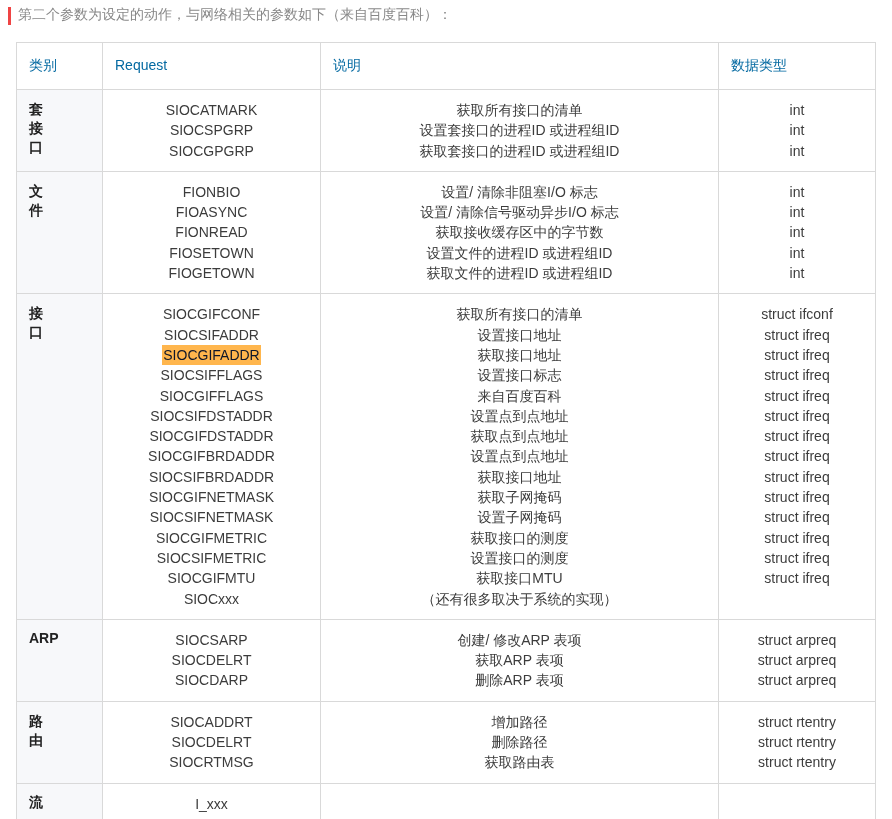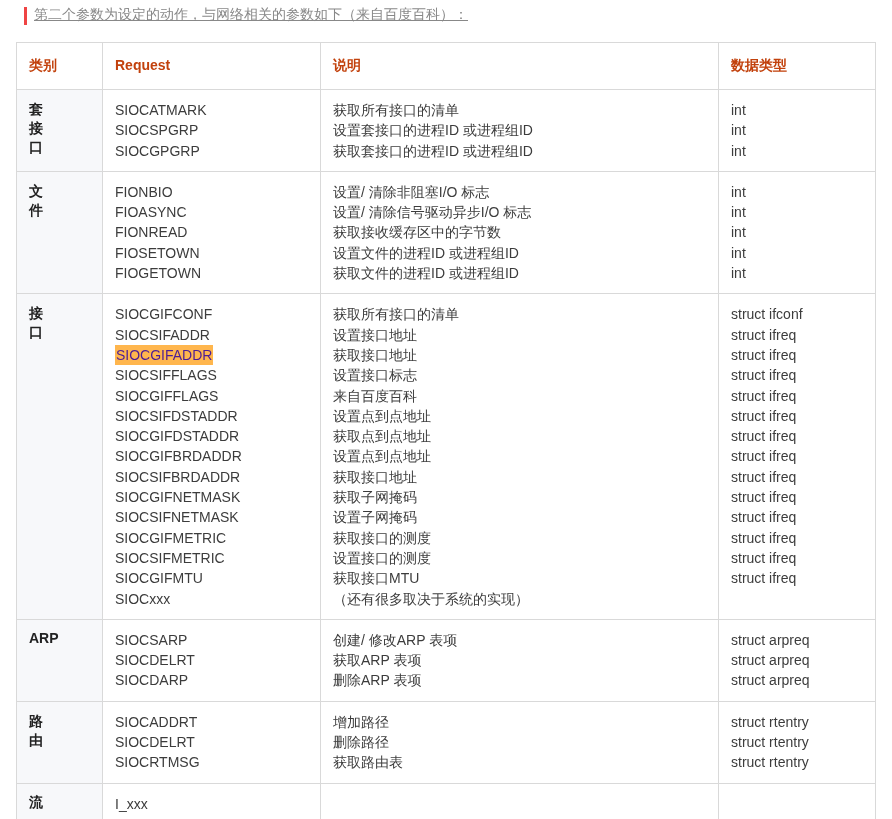--- a/index.html
+++ b/index.html
@@ -11,23 +11,22 @@
     background: #ffffff;
   }
   .wrap {
     width: 892px;
     box-sizing: border-box;
     padding: 4px 16px 20px 16px;
   }
   .intro {
     color: #888888;
     font-size: 14px;
-    margin: 2px 2px 18px 18px;
+    margin: 2px 2px 18px 2px;
     position: relative;
-    text-decoration: underline;
   }
   .red-bar {
     background: #ef4444;
     width: 3px;
     height: 18px;
     position: absolute;
     left: -10px;
     top: 1px;
   }
   table.ioctl {
@@ -38,48 +37,49 @@
   table.ioctl th, table.ioctl td {
     border: 1px solid #d9d9d9;
     text-align: left;
     vertical-align: top;
     padding: 10px 12px 10px 12px;
     font-size: 14px;
     color: #3c3c3c;
   }
   table.ioctl th {
     background: #ffffff;
-    font-weight: 700;
-    color: #c2410c;
+    font-weight: 400;
+    color: #0369a1;
     padding-top: 14px;
     padding-bottom: 14px;
   }
   table.ioctl td.cat {
     background: #f7f8fa;
     font-weight: 600;
     color: #222;
     width: 60px;
   }
   .vcol {
     display: block;
     line-height: 1.35;
     letter-spacing: 0;
   }
   .vcol span {
     display: block;
   }
   .cell-lines {
     line-height: 1.45;
+    text-align: center;
   }
   .cell-lines div {
     white-space: nowrap;
   }
   .hl {
     background: #ffb64d;
-    color: #4c1d95;
+    color: #0f172a;
     padding: 0 1px;
     display: inline-block;
   }
   col.c-cat   { width: 86px; }
   col.c-req   { width: 218px; }
   col.c-desc  { width: 398px; }
   col.c-type  { width: auto; }
 </style>
 </head>
 <body>

